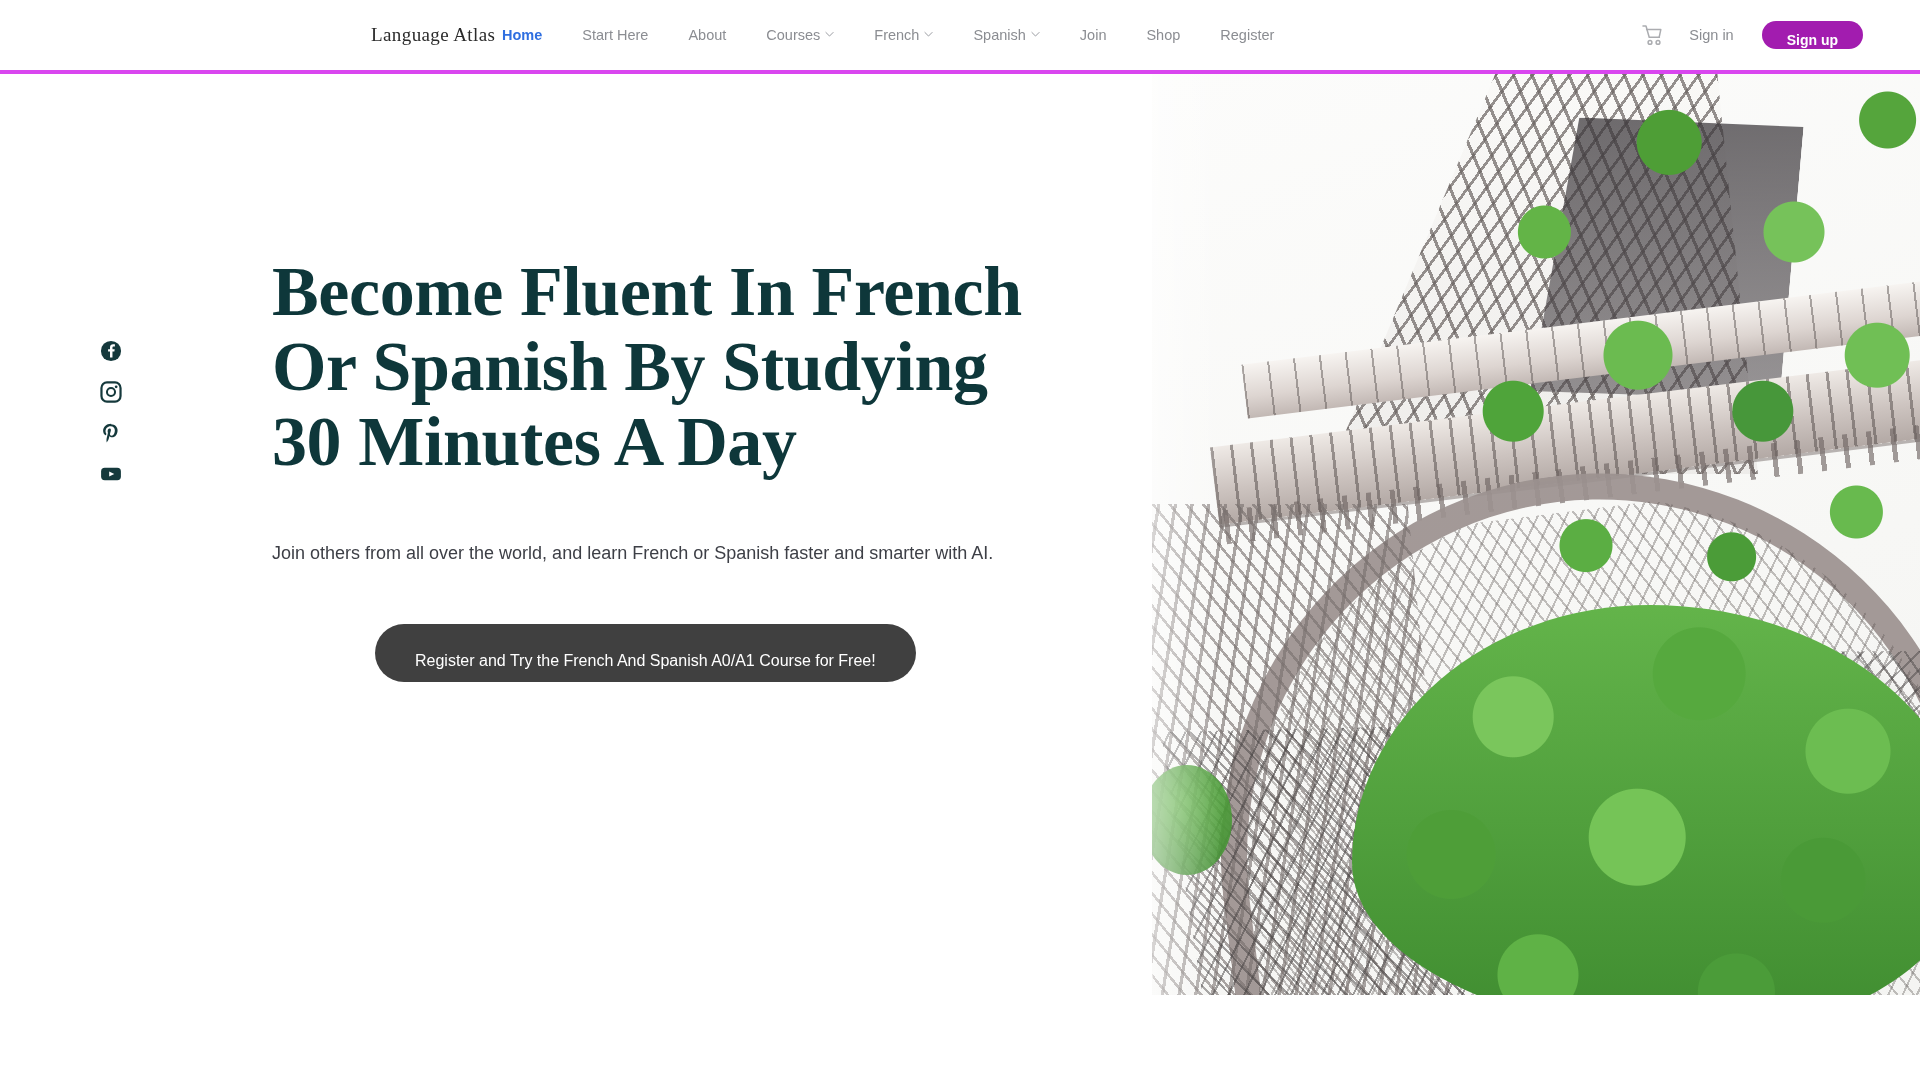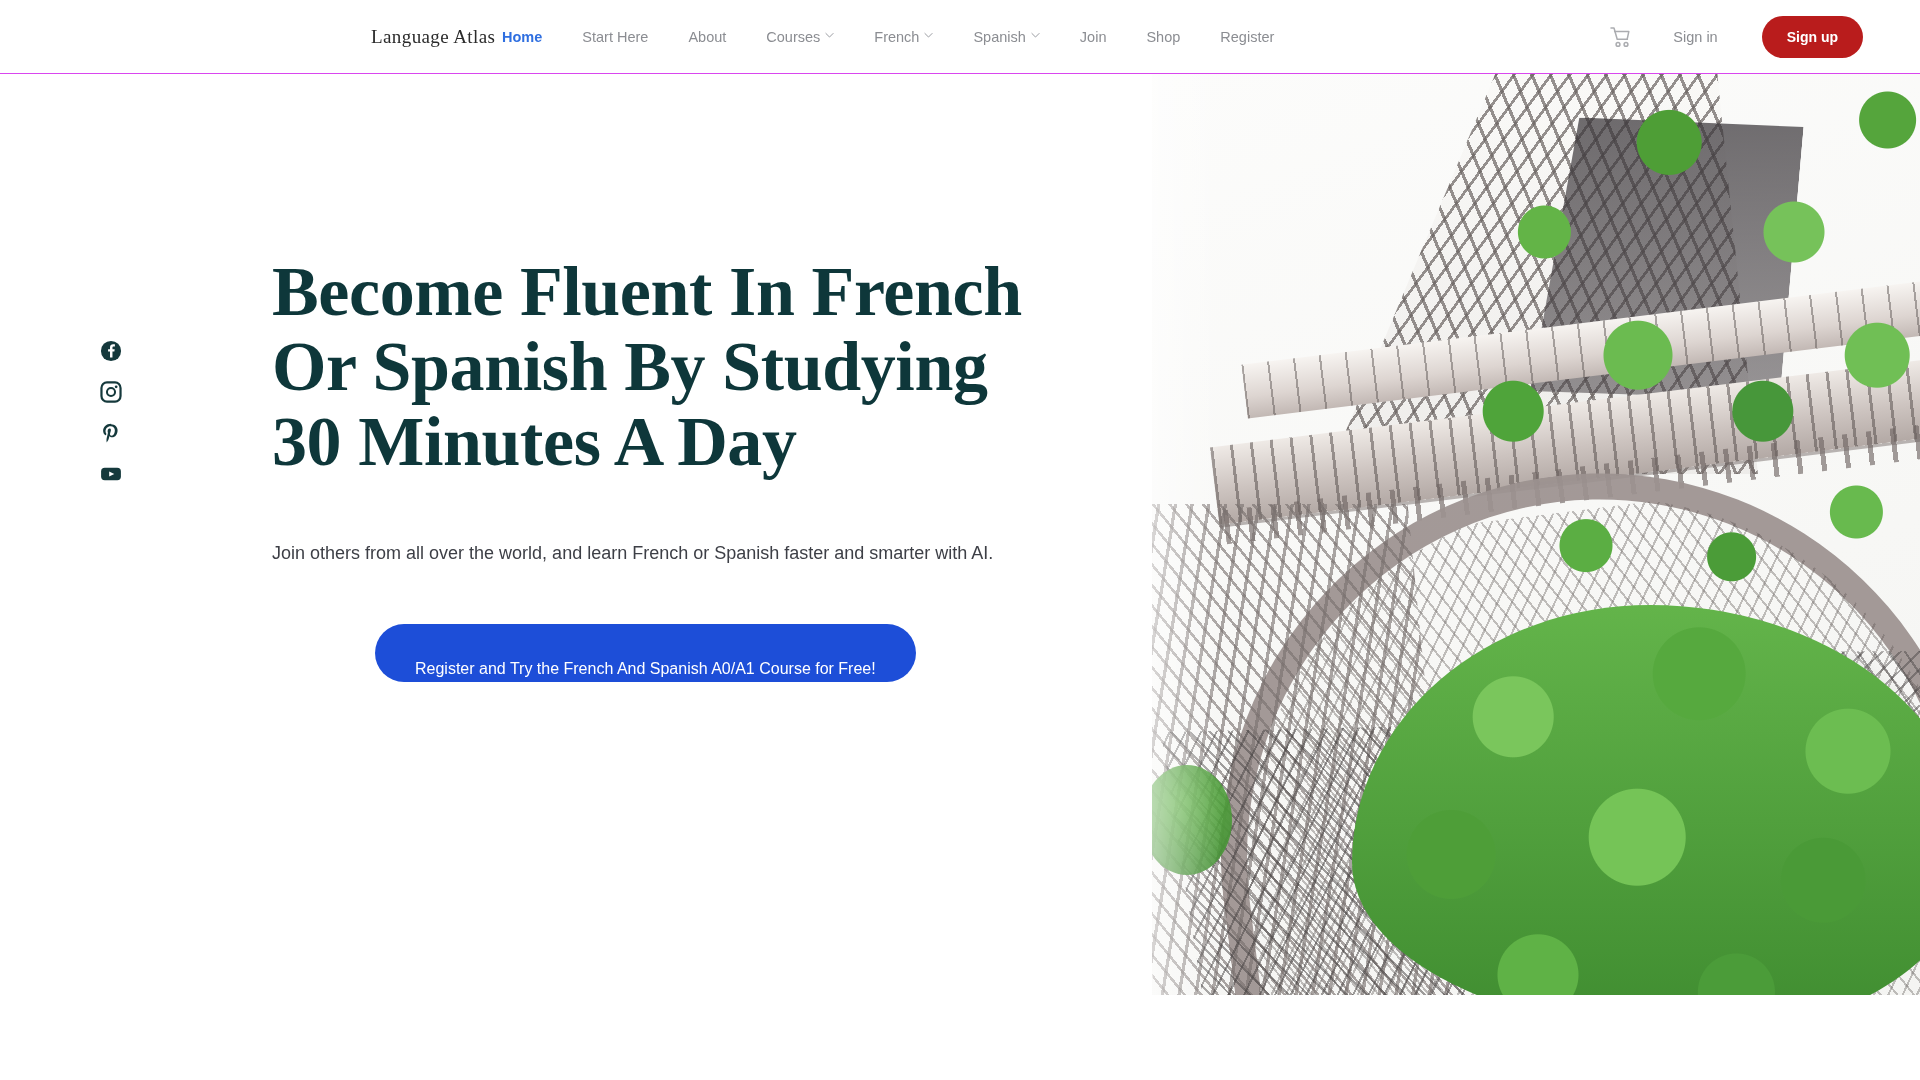--- a/index.html
+++ b/index.html
@@ -9,21 +9,21 @@
     background:#ffffff;
     font-family:"Liberation Sans", sans-serif;
     overflow:hidden;
   }
 
   
   .site-header{
     position:absolute; top:0; left:0;
     width:1920px; height:74px;
     background:#ffffff;
-    border-bottom:1px solid #d946ef;
+    border-bottom:4px solid #d946ef;
     display:flex; align-items:center;
     z-index:20;
     padding-left:15px;
   }
   .brand{
     position:absolute; left:371px; top:50%; transform:translateY(-50%);
     font-family:"Liberation Serif", serif;
     font-size:19px; letter-spacing:.4px; color:#2b2b2b;
     white-space:nowrap; cursor:pointer;
   }
@@ -36,30 +36,30 @@
     display:flex; align-items:center; gap:5px;
     font-size:14.5px; color:#8b8d92; padding:0 12px;
     cursor:pointer; line-height:1;
   }
   .nav-item.active{ color:#2f6fe0; font-weight:bold; }
   .caret{ display:inline-block; width:9px; height:9px; position:relative; top:-1px; }
   .caret svg{ display:block; }
 
   .header-right{
     position:absolute; right:57px; top:50%; transform:translateY(-50%);
-    display:flex; align-items:center; gap:16px;
+    display:flex; align-items:center; gap:0;
   }
   .cart-icon{ width:26px; height:26px; cursor:pointer; opacity:.72; margin-right:24px; }
   .cart-icon svg{ display:block; }
   .signin-link{ font-size:14.5px; color:#8b8d92; cursor:pointer; margin-right:28px; }
   .signup-btn{
-    background:#b91c1c; color:#ffffff;
+    background:#a21caf; color:#ffffff;
     font-size:14px; font-weight:bold;
     border:none; border-radius:22px;
-    padding:0 25px; height:42px; line-height:38px;
+    padding:0 25px; height:28px; line-height:38px;
     cursor:pointer; white-space:nowrap;
   }
 
   
   .social-rail{
     position:absolute; left:100px; top:340px;
     display:flex; flex-direction:column; align-items:center; gap:19px;
     z-index:15;
   }
   .social-icon{
@@ -88,24 +88,24 @@
   .hero-sub{
     margin-top:60px;
     font-size:18px;
     line-height:28px;
     color:#3d3f46;
     width:780px;
   }
   .cta-wrap{ margin-top:57px; padding-left:103px; }
   .cta-btn{
     display:inline-block;
-    background:#1d4ed8; color:#ffffff;
+    background:#404040; color:#ffffff;
     font-size:16px;
     border:none; border-radius:32px;
-    padding:16px 40px; height:58px; line-height:58px;
+    padding:8px 40px; height:58px; line-height:58px;
     cursor:pointer; white-space:nowrap;
   }
 
   
   .hero-image{
     position:absolute; left:1152px; top:0px;
     width:768px; height:921px;
     overflow:hidden;
     background:#ffffff;
   }

